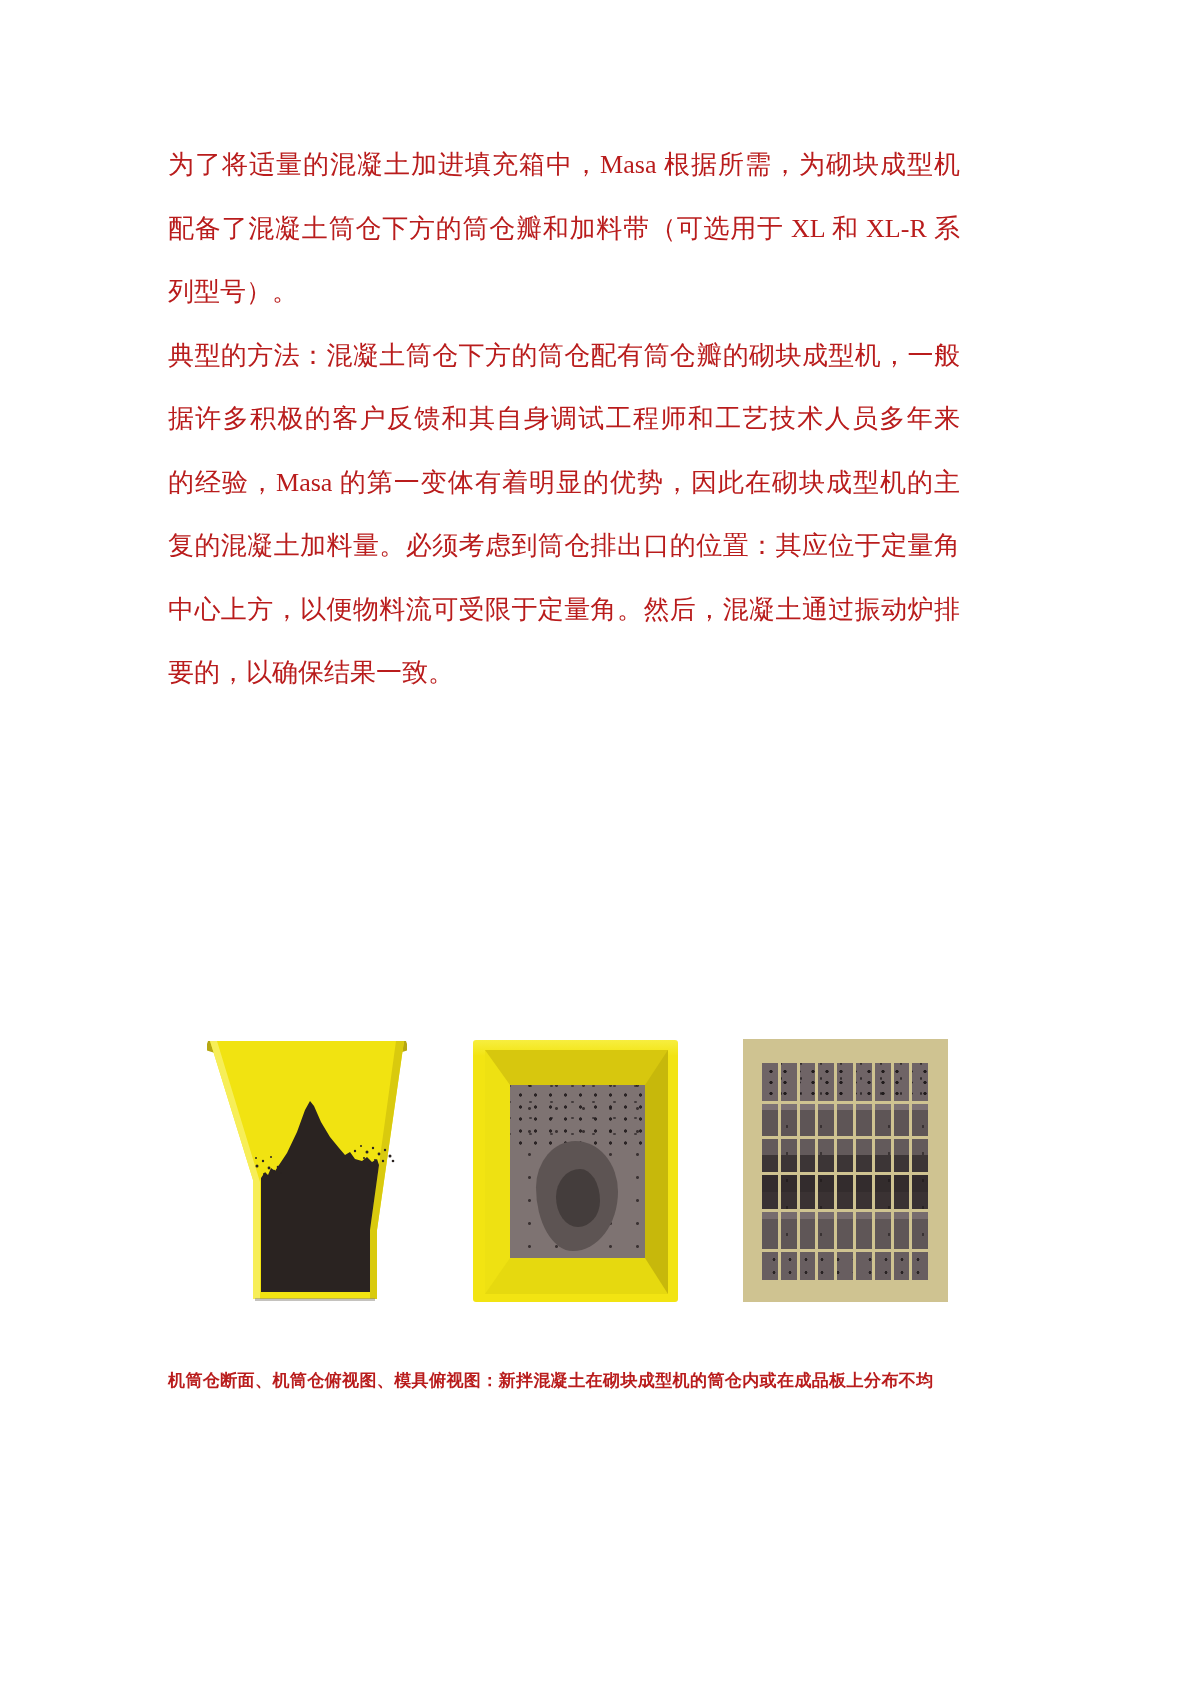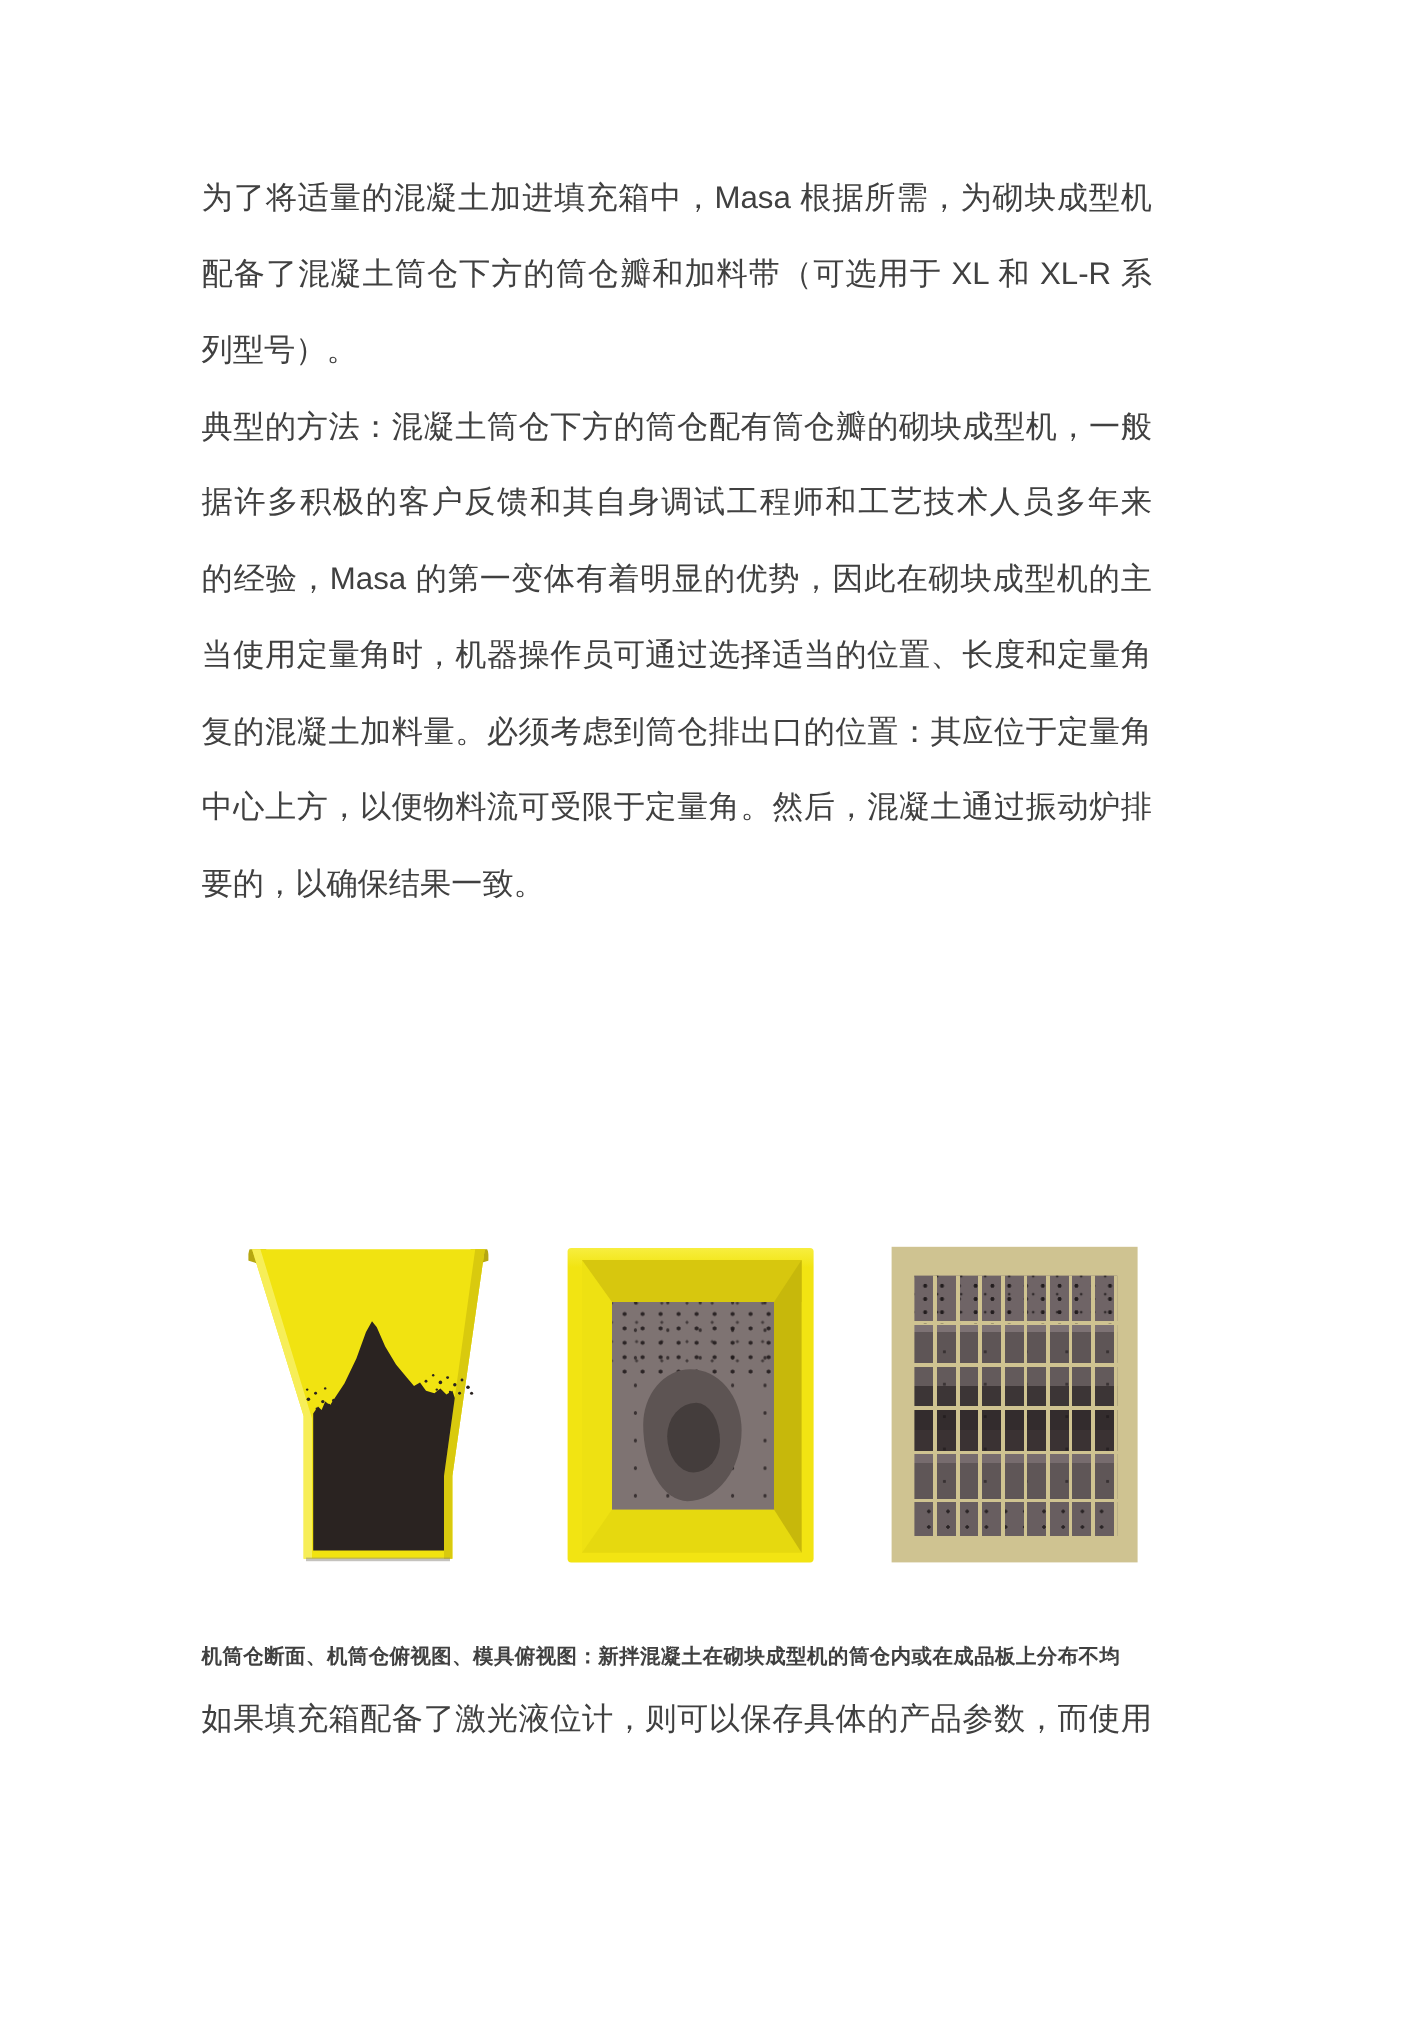--- a/index.html
+++ b/index.html
@@ -1,18 +1,18 @@
 <!DOCTYPE html>
 <html><head>
 <meta charset="utf-8">
 <style>
   html,body { margin:0; padding:0; background:#ffffff; }
   .page {
     position:relative; width:1190px; height:1683px; background:#ffffff;
-    font-family:Liberation Sans, sans-serif; color:#404040; overflow:hidden;
+    font-family:Liberation Serif, serif; color:#b91c1c; overflow:hidden;
   }
   .text-block { position:absolute; left:168px; width:792px; font-size:26px; line-height:63.5px; }
   .line { text-align:justify; text-align-last:justify; white-space:normal; }
   .line.end { text-align-last:left; }
   .main-text { top:133px; }
   .bottom-text { top:1401px; }
   .caption {
     position:absolute; left:168px; top:1368px; width:792px;
     font-size:17px; font-weight:600; letter-spacing:0.4px; line-height:26px;
   }
@@ -78,21 +78,20 @@
 
 <div class="page">
 
   <div class="text-block main-text">
     <div class="line">为了将适量的混凝土加进填充箱中，Masa 根据所需，为砌块成型机</div>
     <div class="line">配备了混凝土筒仓下方的筒仓瓣和加料带（可选用于 XL 和 XL-R 系</div>
     <div class="line end">列型号）。</div>
     <div class="line">典型的方法：混凝土筒仓下方的筒仓配有筒仓瓣的砌块成型机，一般</div>
     <div class="line">据许多积极的客户反馈和其自身调试工程师和工艺技术人员多年来</div>
     <div class="line">的经验，Masa 的第一变体有着明显的优势，因此在砌块成型机的主</div>
-    <div class="line">当使用定量角时，机器操作员可通过选择适当的位置、长度和定量角</div>
     <div class="line">复的混凝土加料量。必须考虑到筒仓排出口的位置：其应位于定量角</div>
     <div class="line">中心上方，以便物料流可受限于定量角。然后，混凝土通过振动炉排</div>
     <div class="line end">要的，以确保结果一致。</div>
   </div>
 
   <div class="fig fig-hopper">
     <svg width="200" height="262" viewBox="0 0 200 262">
       <path d="M1 1 L15 1 L11 14 L-2 10 Z" fill="#b6a711"></path>
       <path d="M185 1 L199 1 L202 10 L189 14 Z" fill="#b6a711"></path>
       <path d="M3 1 L197 1 L170 190 L170 259 L46 259 L46 140 Z" fill="#f1e311"></path>
@@ -142,16 +141,15 @@
       <div class="mold-speckles top"></div>
       <div class="mold-speckles all"></div>
       <div class="mold-speckles bottom"></div>
       <div class="mold-vlines"></div>
     </div>
   </div>
 
   <div class="caption">机筒仓断面、机筒仓俯视图、模具俯视图：新拌混凝土在砌块成型机的筒仓内或在成品板上分布不均</div>
 
   <div class="text-block bottom-text">
-    <div class="line">如果填充箱配备了激光液位计，则可以保存具体的产品参数，而使用</div>
   </div>
 
 </div>
 
 </body></html>

